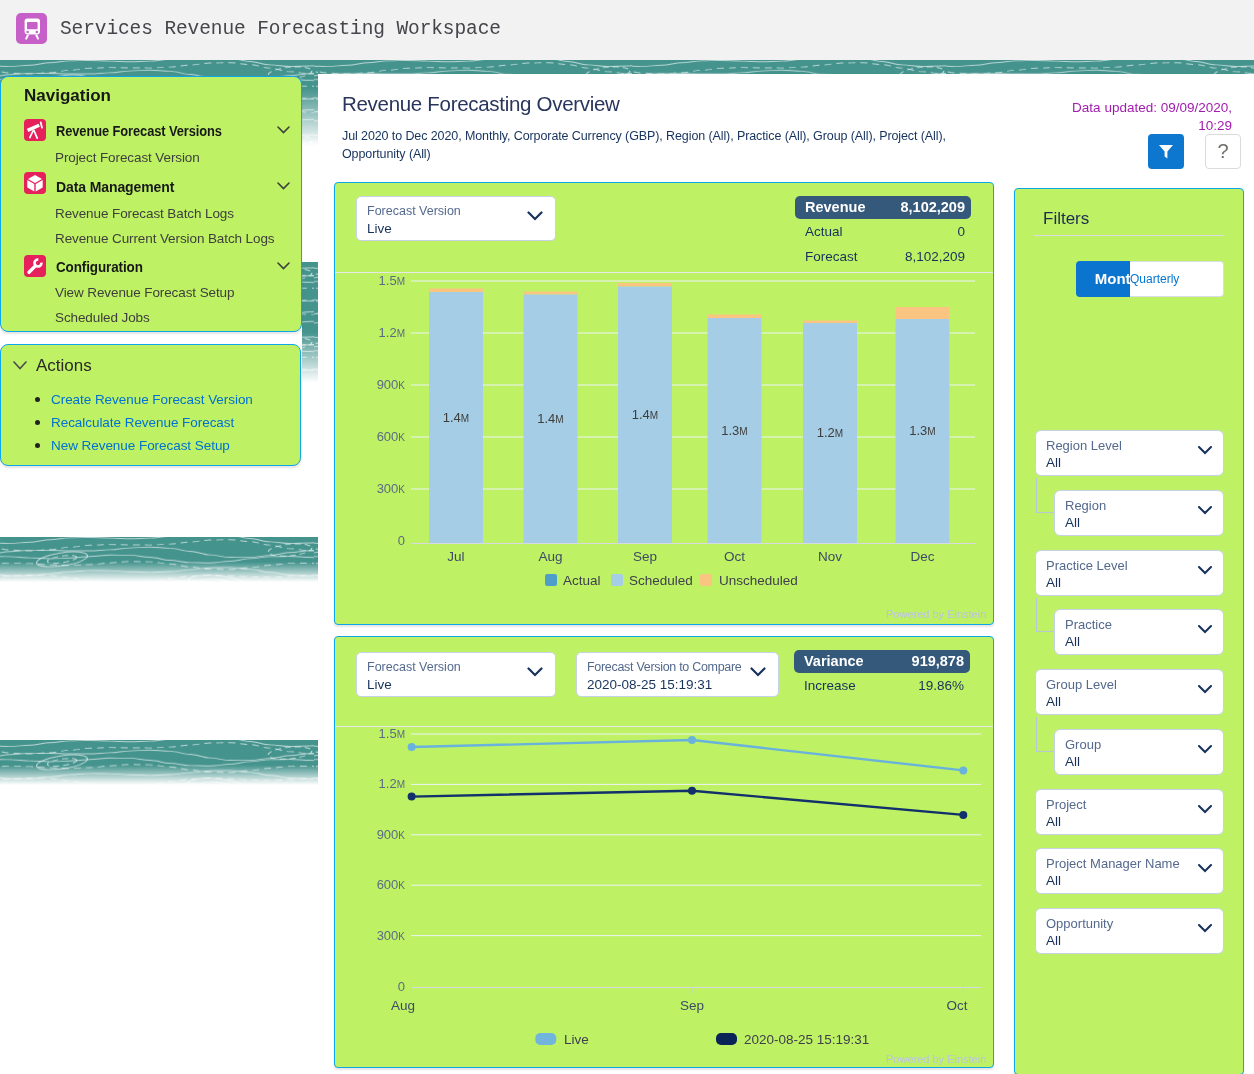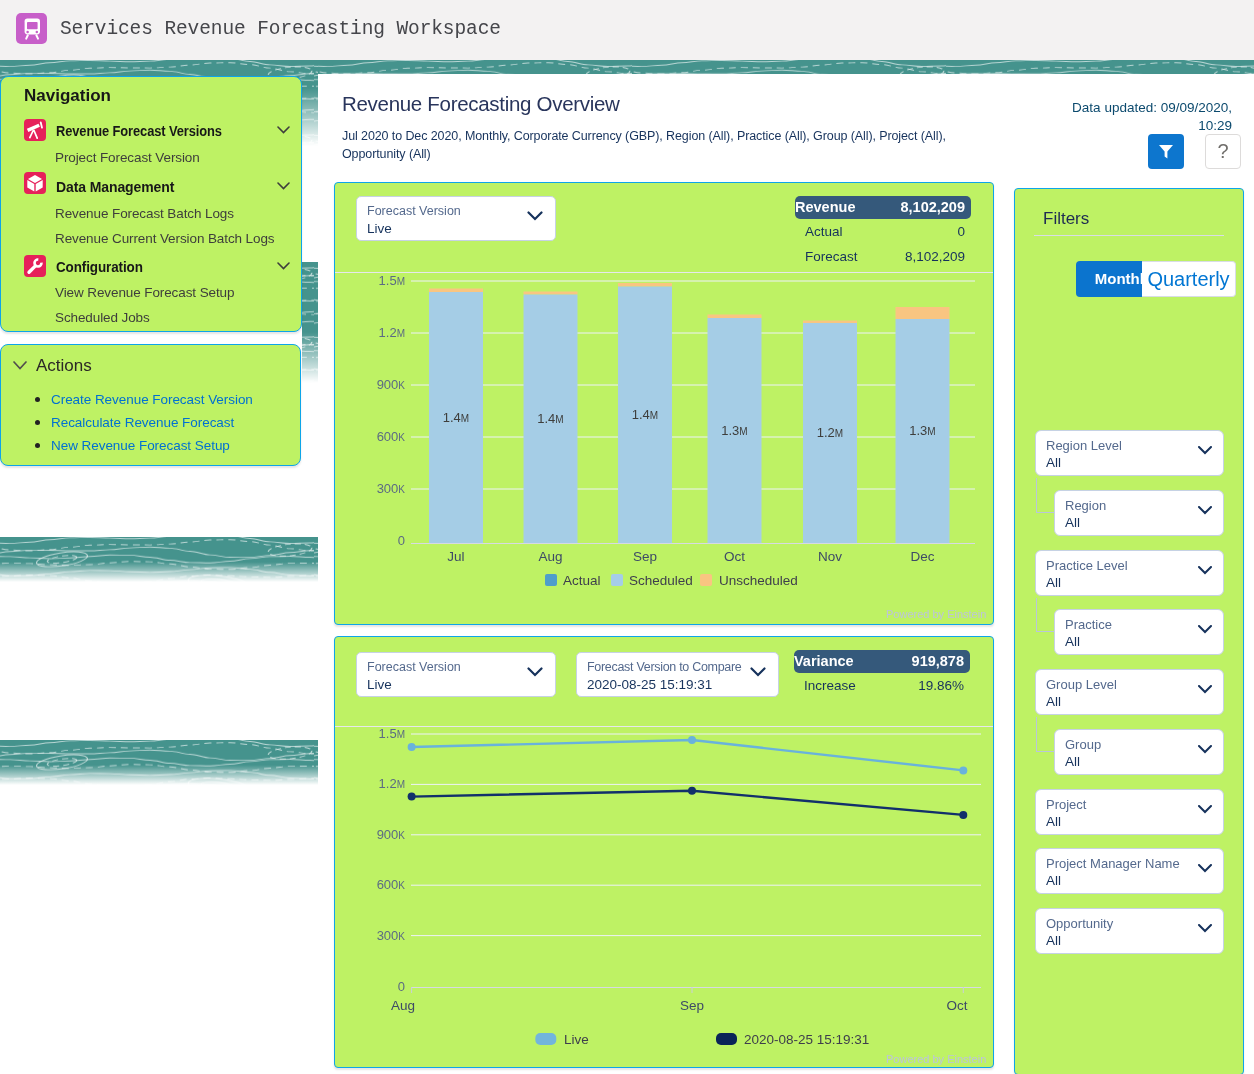--- a/index.html
+++ b/index.html
@@ -14,43 +14,43 @@
   .navhead { position:absolute; left:24px; top:86px; font-size:17px; font-weight:bold; color:#181818; }
   .navitem { position:absolute; left:56px; font-size:14px; font-weight:bold; color:#181818; letter-spacing:-0.1px; }
   .navsub { position:absolute; left:55px; font-size:13.5px; color:#3E3E3C; letter-spacing:-0.1px; }
   .navico { position:absolute; left:24px; width:22px; height:22px; background:#E6205A; border-radius:4px; }
   .navchev { position:absolute; left:277px; }
   .acthead { position:absolute; left:36px; top:356px; font-size:17px; color:#2B2826; }
   .actlink { position:absolute; left:51px; font-size:13.5px; color:#0070D2; letter-spacing:-0.05px; }
   .bullet { position:absolute; left:35px; width:5px; height:5px; border-radius:50%; background:#222; }
   .pagetitle { position:absolute; left:342px; top:92px; font-size:20.5px; color:#29355C; letter-spacing:-0.3px; }
   .pagesub { position:absolute; left:342px; top:127px; width:680px; font-size:12.5px; line-height:18px; color:#16325C; letter-spacing:-0.1px; }
-  .dataupd { position:absolute; left:950px; top:99px; width:282px; text-align:right; font-size:13.5px; line-height:17.5px; color:#0c4a6e; }
+  .dataupd { position:absolute; left:950px; top:99px; width:282px; text-align:right; font-size:13.5px; line-height:17.5px; color:#a21caf; }
   .fbtn { position:absolute; left:1148px; top:134px; width:36px; height:35px; background:#0D76CE; border-radius:4px; }
   .hbtn { position:absolute; left:1205px; top:134px; width:36px; height:35px; background:#fff; border:1px solid #DDDBDA; border-radius:4px; color:#706E6B; font-size:20px; text-align:center; line-height:33px; }
   .card1 { left:334px; top:182px; width:660px; height:443px; }
   .card2 { left:334px; top:636px; width:660px; height:432px; }
   .cardtop { position:absolute; left:0; top:0; width:100%; height:90px; border-bottom:1px solid #E6E8EC; }
   .combo { position:absolute; border:1px solid #C6D2E4; border-radius:5px; background:#fff; }
   .combo .lb { position:absolute; left:10px; top:7px; font-size:12.5px; color:#54698D; white-space:nowrap; }
   .combo .vl { position:absolute; left:10px; top:24px; font-size:13.5px; color:#16325C; white-space:nowrap; }
   .combo svg.chv { position:absolute; right:12px; top:14px; }
   .stable { position:absolute; width:176px; }
   .stable .hd { height:23px; background:#35597B; border-radius:5px; color:#fff; font-size:14.5px; font-weight:bold; line-height:23px; }
-  .stable .hd .l { float:left; }
+  .stable .hd .l { float:left; margin-left:10px; }
   .stable .hd .r { float:right; margin-right:6px; }
   .stable .rw { height:25px; font-size:13.5px; color:#16325C; line-height:25px; }
   .stable .rw .l { float:left; margin-left:10px; }
   .stable .rw .r { float:right; margin-right:6px; }
   .fcard { left:1014px; top:188px; width:230px; height:887px; }
   .fhead { position:absolute; left:28px; top:20px; font-size:17px; color:#1E2B52; }
   .fdiv { position:absolute; left:19px; top:46px; width:190px; border-top:1px solid #D8DDE6; }
   .tgl { position:absolute; left:20px; top:72px; width:189px; height:36px; }
   .tgl .m { position:absolute; left:0; top:0; width:95px; height:36px; background:#0B74CE; border-radius:4px 0 0 4px; color:#fff; font-weight:bold; font-size:15px; text-align:center; line-height:36px;margin-left:41px; }
-  .tgl .q { position:absolute; left:95px; top:0; width:94px; height:36px; background:#fff; border:1px solid #D8DDE6; border-left:none; border-radius:0 4px 4px 0; color:#0176D3; font-size:20px; text-align:center; line-height:34px;margin-left:12px; }
+  .tgl .q { position:absolute; left:95px; top:0; width:94px; height:36px; background:#fff; border:1px solid #D8DDE6; border-left:none; border-radius:0 4px 4px 0; color:#0176D3; font-size:12px; text-align:left; line-height:34px; }
   .ffld { position:absolute; left:20px; width:189px; height:46px; border:1px solid #C6D2E4; border-radius:6px; background:#fff; }
   .ffld.ind { left:39px; width:170px; }
   .ffld .lb { position:absolute; left:10px; top:7px; font-size:13px; color:#54698D; white-space:nowrap; }
   .ffld .vl { position:absolute; left:10px; top:24px; font-size:13.5px; color:#16325C; }
   .ffld svg { position:absolute; right:11px; top:15px; }
   .conn { position:absolute; border-left:1px solid #B9C6DA; border-bottom:1px solid #B9C6DA; width:18px; }
   .pow { fill:#BCC3DC; font-size:11px; }
   .axlab { fill:#5B6B83; font-size:13px; }
   .axlab .sm { font-size:10px; }
   .mon { fill:#3E4B66; font-size:13.5px; }

